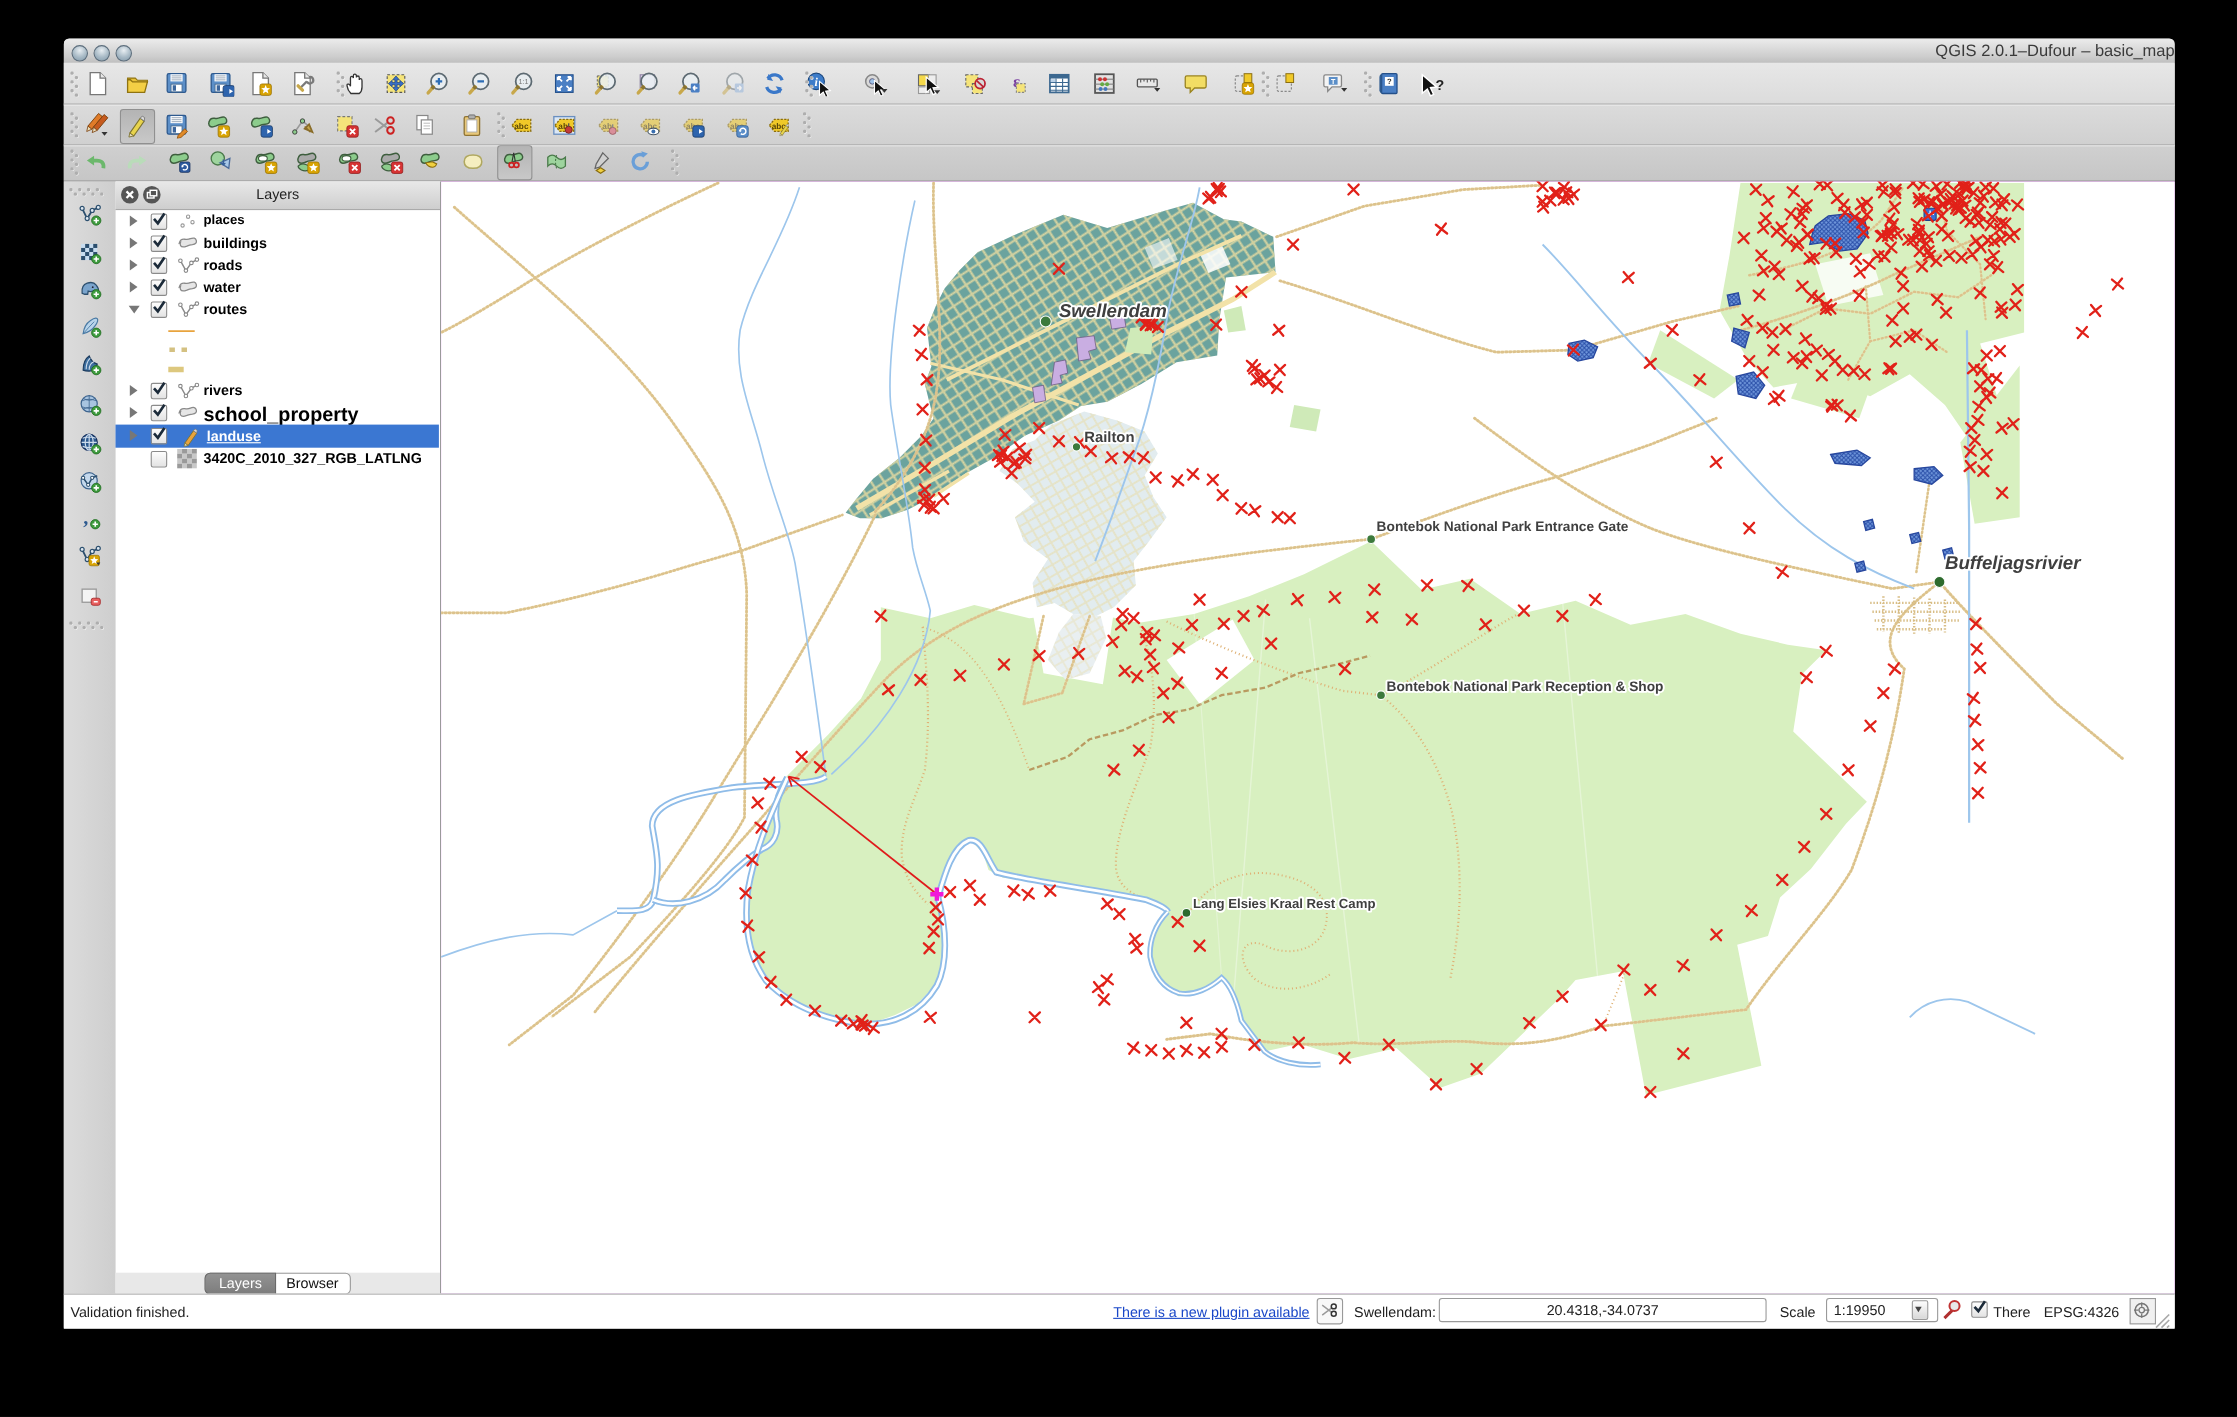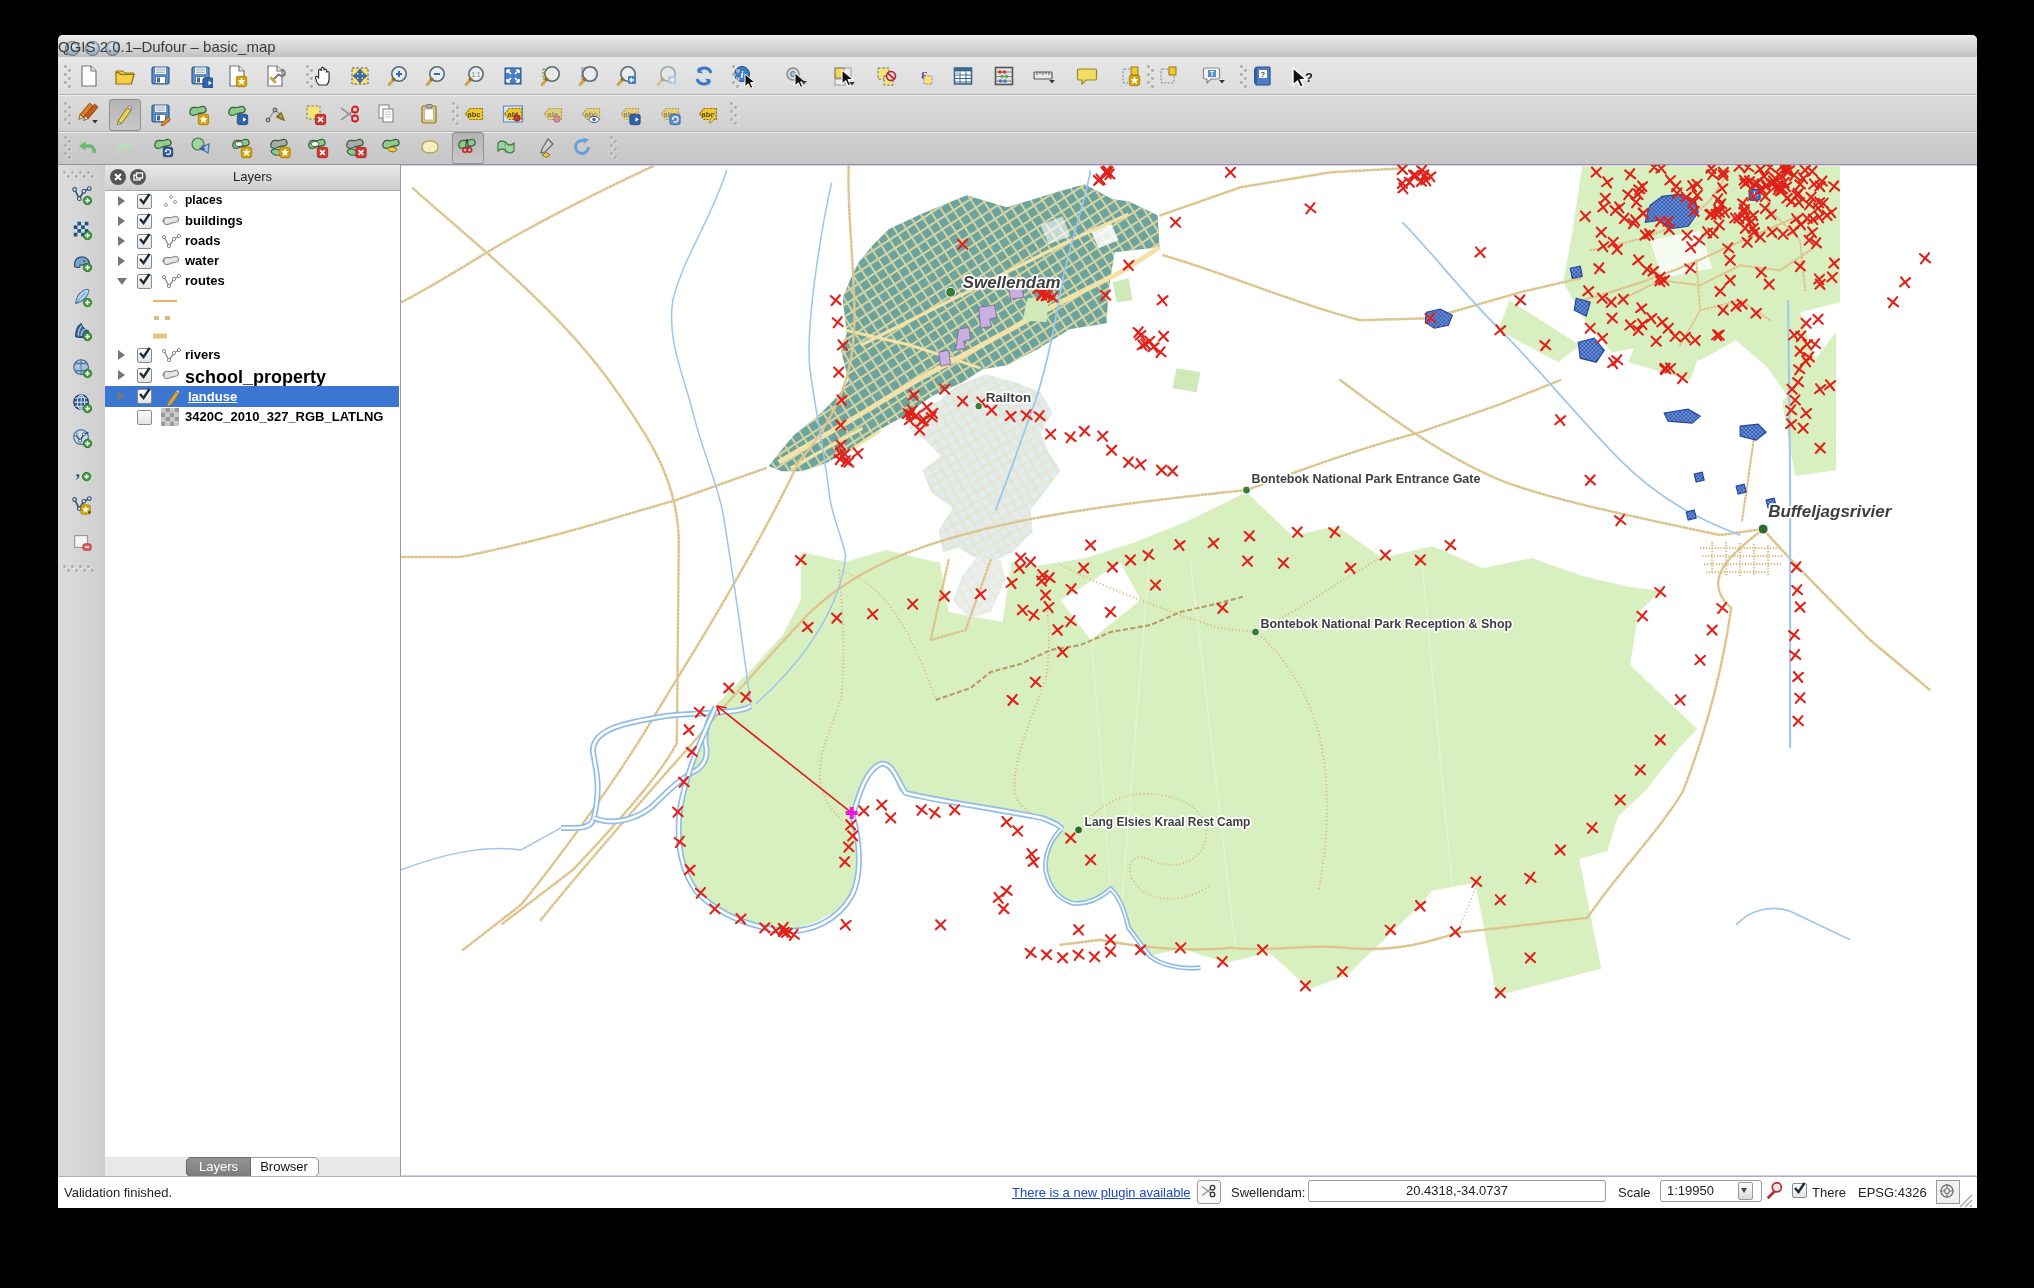--- a/index.html
+++ b/index.html
@@ -1,24 +1,24 @@
 <!DOCTYPE html>
 <html><head><meta charset="utf-8"><style>
 html,body{margin:0;padding:0;background:#000;width:2034px;height:1288px;overflow:hidden;font-family:"Liberation Sans",sans-serif;}
 #win{position:absolute;left:58px;top:35px;width:1919px;height:1172px;background:#d4d4d4;border-radius:5px 5px 0 0;}
 #tbar{position:absolute;left:0;top:0;width:100%;height:22px;background:linear-gradient(#ececec,#cdcdcd 75%,#bfbfbf);border-bottom:1px solid #5e5e5e;border-radius:5px 5px 0 0;}
 .tl{position:absolute;top:6px;width:13px;height:13px;border-radius:50%;background:radial-gradient(circle at 50% 30%,#e8eef2,#a8bac6 55%,#8299a9);border:1px solid #5b6d7c;}
-#ttext{position:absolute;top:3px;left:0;width:100%;text-align:left;font-size:15px;color:#3a3a3a;}
+#ttext{position:absolute;top:3px;left:0;width:100%;text-align:right;font-size:15px;color:#3a3a3a;}
 #tools{position:absolute;left:0;top:22px;width:100%;height:107px;background:linear-gradient(#e7e7e7,#c6c6c6);border-bottom:1px solid #969696;}
 .tsep{position:absolute;left:0;width:100%;height:1px;background:#b3b3b3;box-shadow:0 1px 0 #ededed;}
 #dock{position:absolute;left:0;top:130px;width:47px;height:1011px;background:linear-gradient(90deg,#dcdcdc,#cecece);border-right:1px solid #b8b8b8;}
 #panel{position:absolute;left:47px;top:130px;width:295px;height:1011px;background:#fff;border-right:1px solid #9a9a9a;}
 #ptitle{position:absolute;left:0;top:0;width:100%;height:25px;background:linear-gradient(#e8e8e8,#cecece);border-bottom:1px solid #aaa;}
 #ptabs{position:absolute;left:0;top:992px;width:295px;height:19px;background:#e8e8e8;}
-#canvas{position:absolute;left:343px;top:130px;width:1576px;height:1011px;background:#8b5cf6;}
+#canvas{position:absolute;left:343px;top:130px;width:1576px;height:1011px;background:#f0abfc;}
 #status{position:absolute;left:0;top:1141px;width:100%;height:31px;background:#ffffff;border-top:1px solid #b0b0b0;font-size:13px;color:#222;}
     </style></head><body>
 <div id="win">
     <div id="tbar">
       <div class="tl" style="left:7px"></div>
       <div class="tl" style="left:27px"></div>
       <div class="tl" style="left:47px"></div>
       <div id="ttext">QGIS 2.0.1–Dufour – basic_map</div>
     </div>
     <div id="tools">

